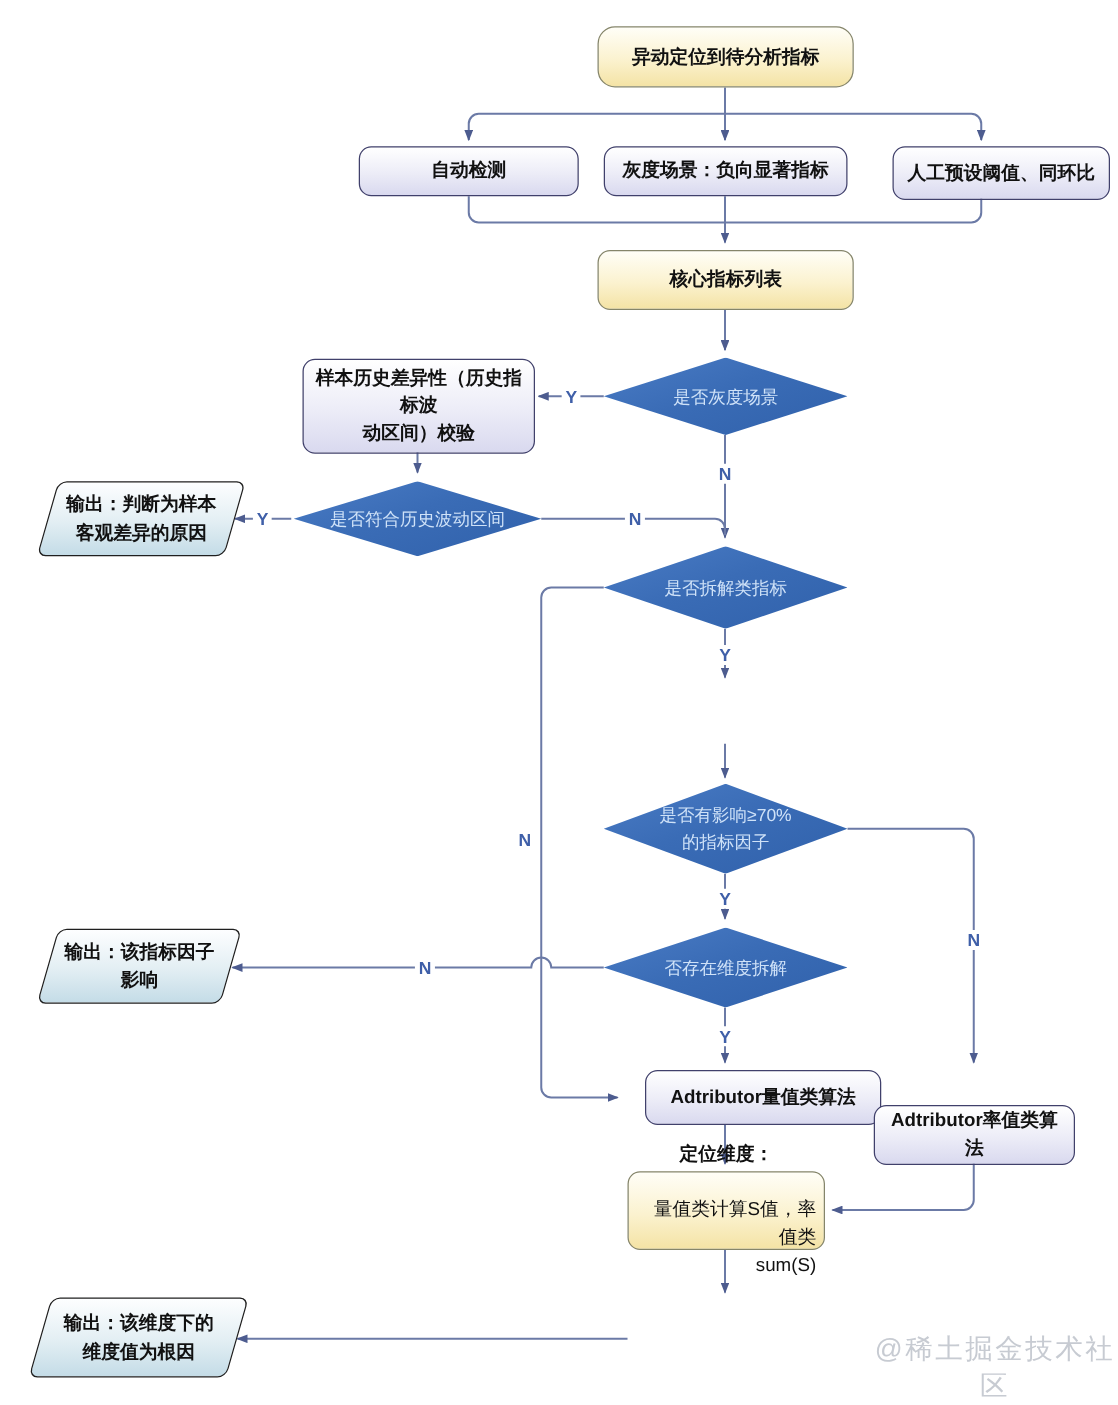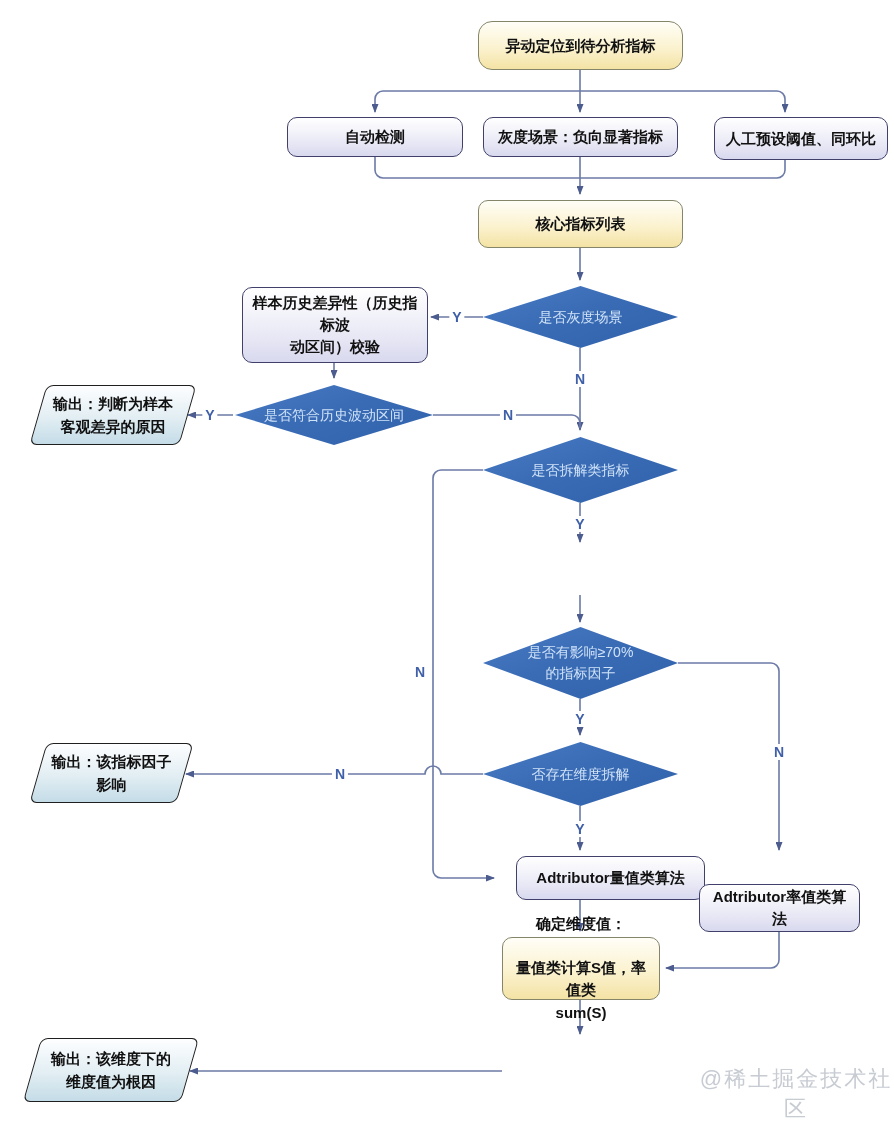--- a/index.html
+++ b/index.html
@@ -15,21 +15,21 @@
   .dia{position:absolute;display:flex;align-items:center;justify-content:center;text-align:center;
        background:linear-gradient(160deg,#4a7cc5 0%,#3a6cb6 45%,#3061ab 100%);
        clip-path:polygon(50% 0%,100% 50%,50% 100%,0% 50%);
        color:#cfe2f8;font-size:14px;white-space:pre-line;line-height:1.5;}
   .pg{position:absolute;}
   .pg .shape{position:absolute;inset:0;transform:skewX(-16deg);border:1.6px solid #1f1f1f;border-radius:7px;
        background:linear-gradient(180deg,#fdfeff 0%,#e2eef3 55%,#c4dce7 100%);}
   .pg .plabel{position:absolute;inset:0;display:flex;align-items:center;justify-content:center;
        text-align:center;font-weight:bold;font-size:15px;color:#111;white-space:pre-line;line-height:1.55;}
   .bt{font-weight:bold;}
-  .bb{font-weight:bold;white-space:pre-line;line-height:1.5;}
+  .bb{font-weight:normal;white-space:pre-line;line-height:1.5;text-align:right;}
   .bb2{font-weight:bold;white-space:pre-line;line-height:1.5;}
   .el{position:absolute;font-weight:bold;font-size:14px;color:#3f5fa8;background:#ffffff;
       padding:0 3px;transform:translate(-50%,-50%);z-index:5;}
   .el.side{transform:translate(-100%,-50%);background:transparent;padding:0 4px 0 0;}
   .wm{position:absolute;left:698px;top:1064px;font-size:22px;color:#c7cbd2;letter-spacing:2px;font-weight:normal;text-align:center;}
 </style>
 </head>
 <body>
 
 <div class="canvas">
@@ -130,21 +130,21 @@
   <div class="rbox lav" style="left:516px;top:856px;width:189px;height:44px;">
     <span>Adtributor量值类算法</span>
   </div>
 
   <div class="rbox lav" style="left:699px;top:884px;width:161px;height:48px;">
     <span>Adtributor率值类算法</span>
   </div>
 
   <div class="rbox yel" style="left:502px;top:937px;width:158px;height:63px;">
     <div>
-      <div class="bt">确定维度值：</div>
+      <div class="bt">定位维度：</div>
       <div class="bb">量值类计算S值，率值类
 sum(S)</div>
     </div>
   </div>
 
 
   <div class="pg" style="left:32px;top:1038px;width:158px;height:64px;">
     <div class="shape"></div>
     <div class="plabel">输出：该维度下的
 维度值为根因</div>

